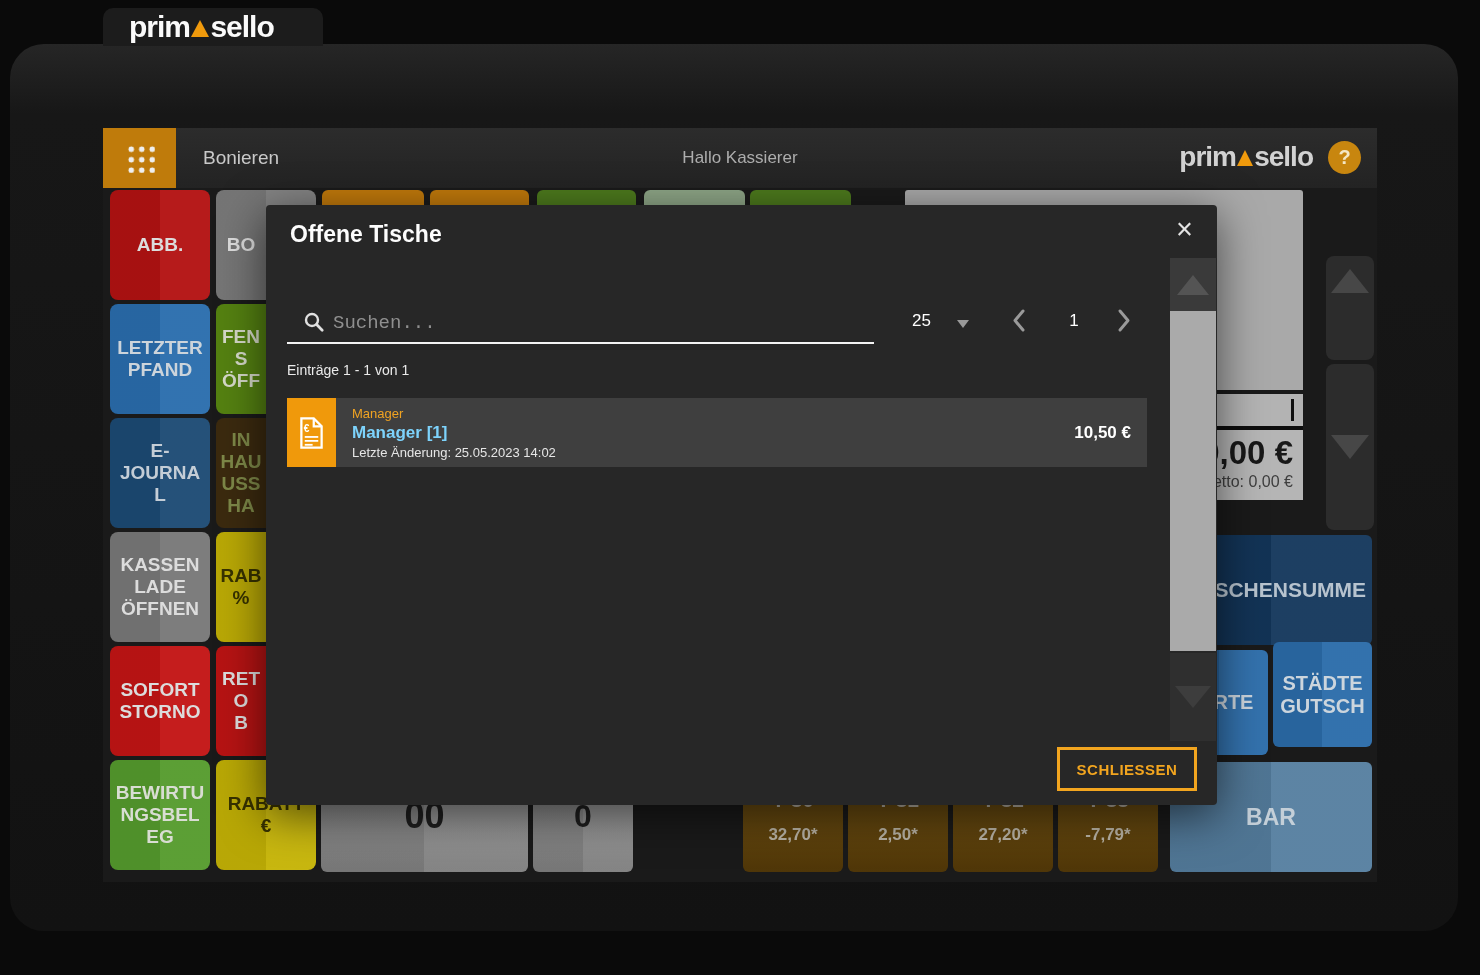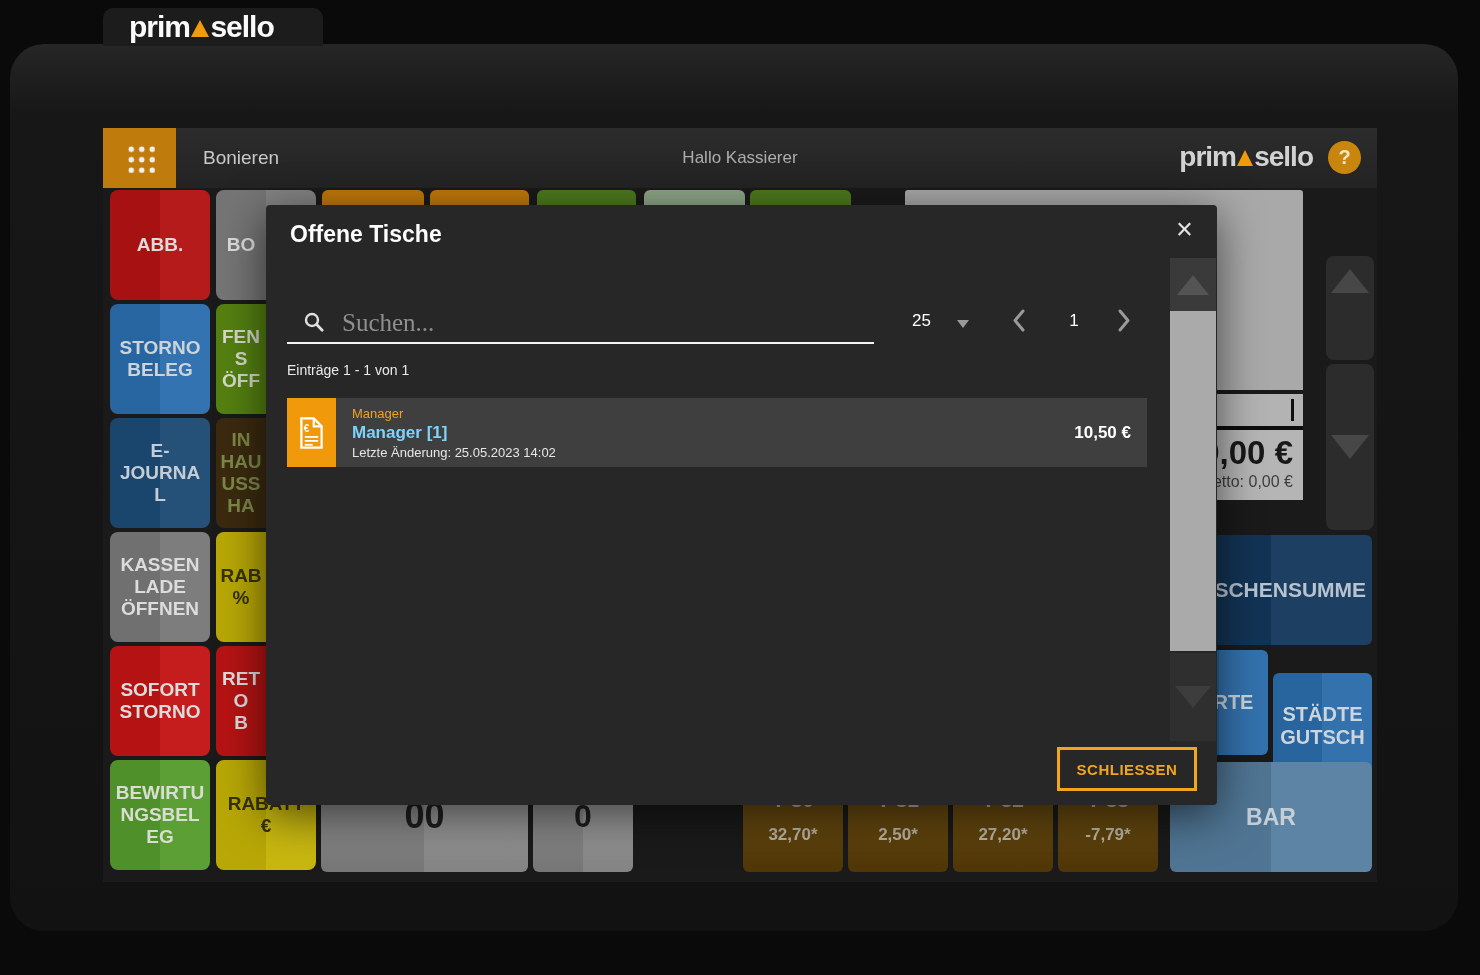--- a/index.html
+++ b/index.html
@@ -81,22 +81,22 @@
   .c-pfand{background:linear-gradient(#6e4714,#452b0a);color:#cfc1a9;font-size:20px;}
   .c-table{background:linear-gradient(#7e5c16,#4f3608);color:#bab4a6;font-size:21px;gap:13px;}
   .c-table .amt{font-size:17px;}
 
   
   .modal{position:absolute;left:266px;top:205px;width:951px;height:600px;background:#272727;border-radius:4px;
          box-shadow:0 10px 45px rgba(0,0,0,.6);z-index:10;}
   .m-title{position:absolute;left:24px;top:16px;font-size:23px;font-weight:bold;color:#fdfdfd;}
   .m-close{position:absolute;right:24px;top:10px;font-size:29px;color:#e3e3e3;cursor:pointer;line-height:1;}
   .m-search-icon{position:absolute;left:37px;top:106px;}
-  .m-search-input{position:absolute;left:74px;top:102px;width:460px;height:30px;background:transparent;border:none;outline:none;
-                  font-size:25px;color:#dddddd;font-family:Liberation Serif, serif;}
+  .m-search-input{position:absolute;left:65px;top:102px;width:460px;height:30px;background:transparent;border:none;outline:none;
+                  font-size:19px;color:#dddddd;font-family:Liberation Mono, monospace;}
   .m-search-input::placeholder{color:#8f8f8f;}
   .m-underline{position:absolute;left:21px;top:137px;width:587px;height:2px;background:#f3f3f3;}
   .m-pagesize{position:absolute;left:646px;top:106px;font-size:17px;color:#ffffff;cursor:pointer;}
   .caret-down{position:absolute;left:691px;top:115px;width:0;height:0;border-left:6px solid transparent;
               border-right:6px solid transparent;border-top:8px solid #9a9a9a;cursor:pointer;}
   .m-chevron{position:absolute;top:102px;cursor:pointer;}
   .m-page{position:absolute;left:796px;top:106px;width:24px;text-align:center;font-size:17px;color:#ffffff;}
   .m-entries{position:absolute;left:21px;top:157px;font-size:14px;color:#eaeaea;}
   .m-row{position:absolute;left:21px;top:193px;width:860px;height:69px;background:#3f3f3f;display:flex;align-items:stretch;cursor:pointer;}
   .m-row-icon{width:49px;background:#f0990b;display:flex;align-items:center;justify-content:center;flex:none;}
@@ -143,21 +143,21 @@
             <span>sello</span>
           </span>
       </div>
       <div class="help-btn">?</div>
     </div>
 
     <div class="btn c-red" style="left:7px;top:62px;">
         <span class="lbl">ABB.</span>
       </div>
     <div class="btn c-blue" style="left:7px;top:176px;">
-        <span class="lbl">STORNO BELEG</span>
+        <span class="lbl">LETZTER PFAND</span>
       </div>
     <div class="btn c-gray" style="left:7px;top:404px;">
         <span class="lbl">KASSENLADE ÖFFNEN</span>
       </div>
     <div class="btn c-dblue" style="left:7px;top:290px;">
         <span class="lbl">E-JOURNAL</span>
       </div>
     <div class="btn c-red2" style="left:7px;top:518px;">
         <span class="lbl">SOFORT STORNO</span>
       </div>
@@ -224,21 +224,21 @@
     <div class="scroll-sq" style="top:236px;height:166px;align-items:center;">
       <div class="tri-down"></div>
     </div>
 
     <div class="rbtn c-navy" style="left:1067px;top:407px;width:202px;height:110px;">
         <span>ZWISCHENSUMME</span>
       </div>
     <div class="rbtn c-mblue" style="left:1067px;top:522px;width:98px;height:105px;">
         <span>KARTE</span>
       </div>
-    <div class="rbtn c-mblue" style="left:1170px;top:545px;width:99px;height:105px;padding:0 6px;box-sizing:border-box;">
+    <div class="rbtn c-mblue" style="left:1170px;top:514px;width:99px;height:105px;padding:0 6px;box-sizing:border-box;">
         <span>STÄDTE GUTSCH</span>
       </div>
     <div class="rbtn c-lblue" style="left:1067px;top:634px;width:202px;height:110px;">
         <span>BAR</span>
       </div>
 
     <div class="bbtn c-keys" style="left:218px;width:207px;">
         <span>00</span>
       </div>
     <div class="bbtn c-keys" style="left:430px;width:100px;font-size:32px;">

